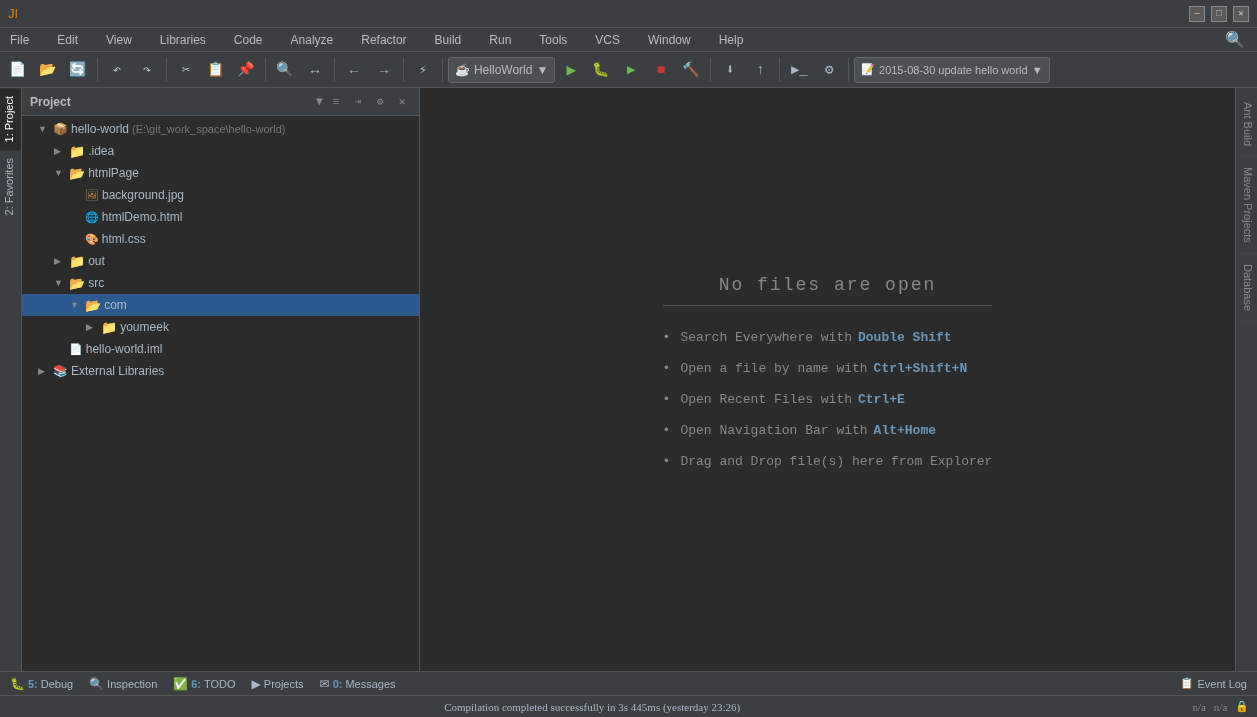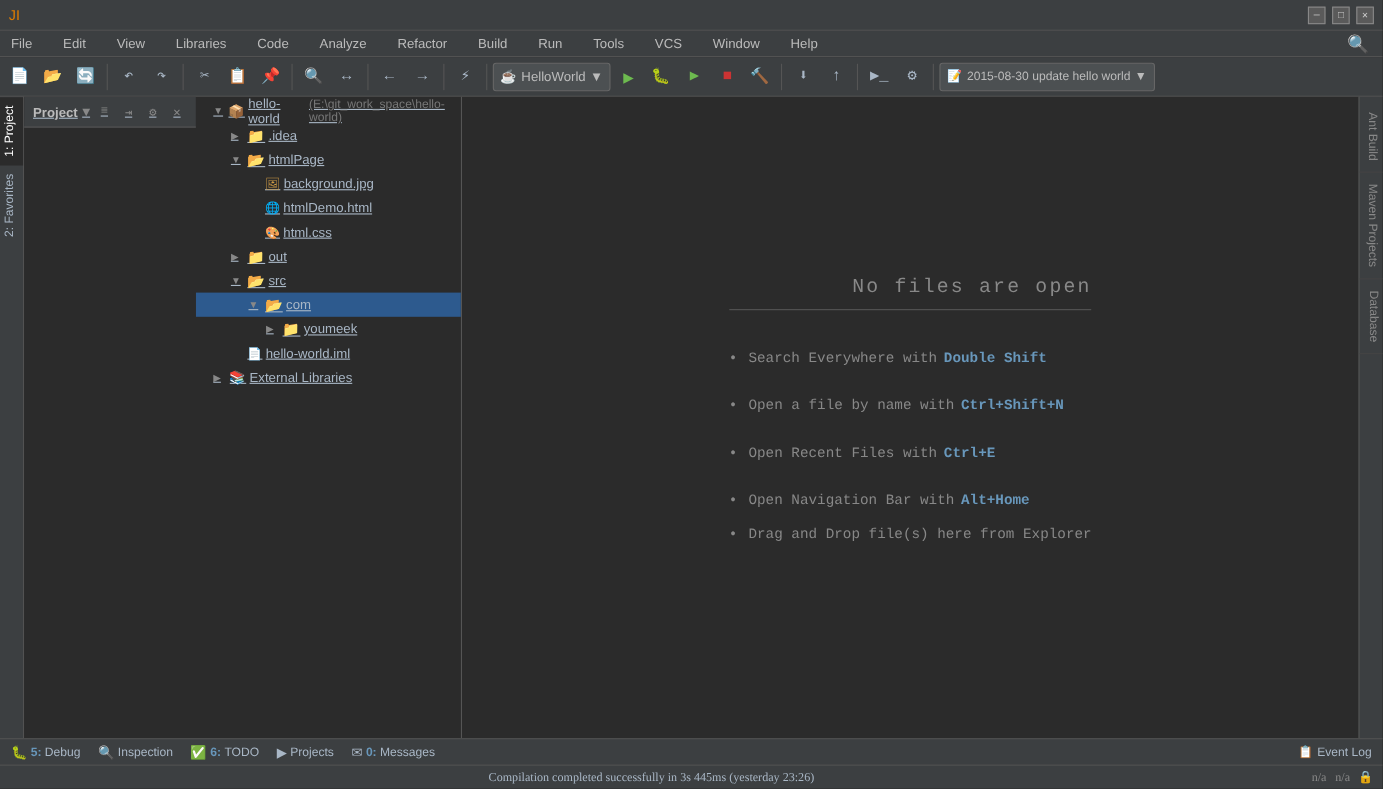--- a/index.html
+++ b/index.html
@@ -138,21 +138,21 @@
       display: flex;
       height: calc(717px - 28px - 24px - 36px - 22px - 24px);
     }
 
     
     #project-panel {
       width: 398px;
       background: #2b2b2b;
       border-right: 1px solid #555;
       display: flex;
-      text-decoration: underline;
+      flex-direction: column;
     }
     #project-header {
       background: #3c3f41;
       height: 28px;
       display: flex;
       align-items: center;
       padding: 0 8px;
       border-bottom: 1px solid #555;
       gap: 4px;
     }
@@ -209,21 +209,21 @@
     
     #editor-area {
       flex: 1;
       background: #2b2b2b;
       display: flex;
       flex-direction: column;
       align-items: center;
       justify-content: center;
     }
     #no-files-container {
-      text-align: right;
+      text-align: center;
       padding: 20px 40px;
     }
     #no-files-title {
       font-size: 18px;
       color: #888;
       font-family: 'Courier New', monospace;
       margin-bottom: 24px;
       border-bottom: 1px solid #555;
       padding-bottom: 10px;
       letter-spacing: 2px;
@@ -235,21 +235,20 @@
       font-size: 13px;
       font-family: 'Courier New', monospace;
       color: #888;
       gap: 6px;
     }
     .hint-bullet { color: #888; margin-right: 4px; }
     .hint-text { color: #888; }
     .hint-shortcut {
       color: #6897bb;
       font-weight: bold;
-      margin-top: 12px;
     }
 
     
     #right-sidebar {
       width: 22px;
       background: #3c3f41;
       border-left: 1px solid #555;
       display: flex;
       flex-direction: column;
       align-items: center;

